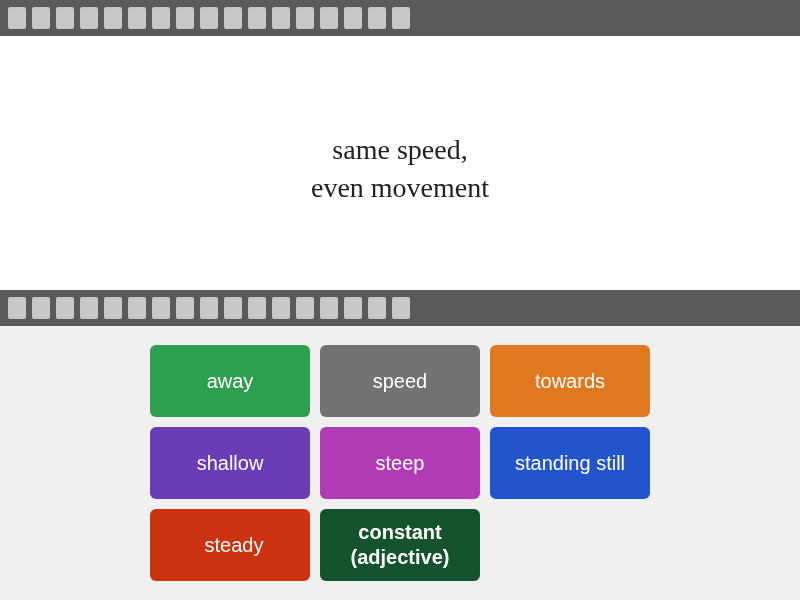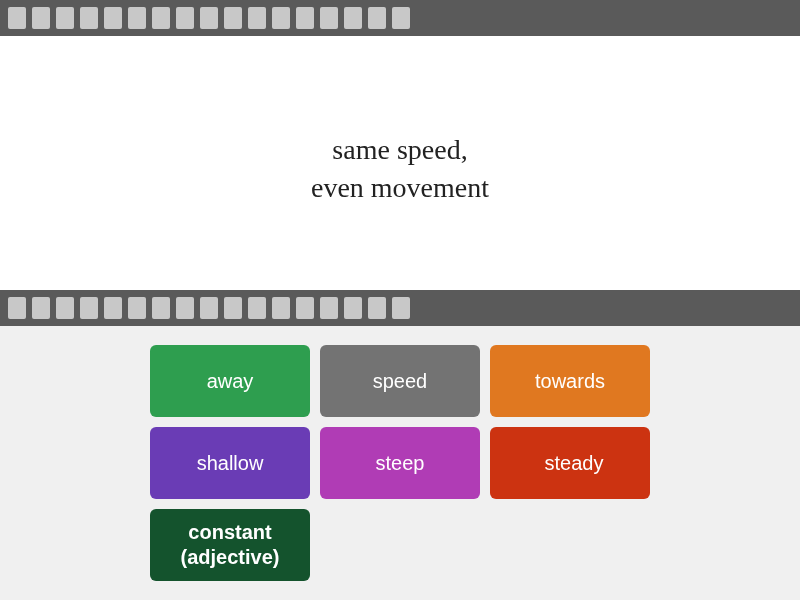--- a/index.html
+++ b/index.html
@@ -154,17 +154,18 @@
     <div class="film-hole"></div>
   </div>
 
 <div class="tiles-area">
   <div class="tiles-grid" id="tiles-grid">
       <div class="tile tile-green">away</div>
       <div class="tile tile-teal">speed</div>
       <div class="tile tile-orange">towards</div>
       <div class="tile tile-purple">shallow</div>
       <div class="tile tile-magenta">steep</div>
+      <div class="tile tile-blue">standing still</div>
       <div class="tile tile-dark-red">steady</div>
       <div class="tile tile-cyan">constant
 (adjective)</div>
     </div>
 </div>
 
 </body></html>

